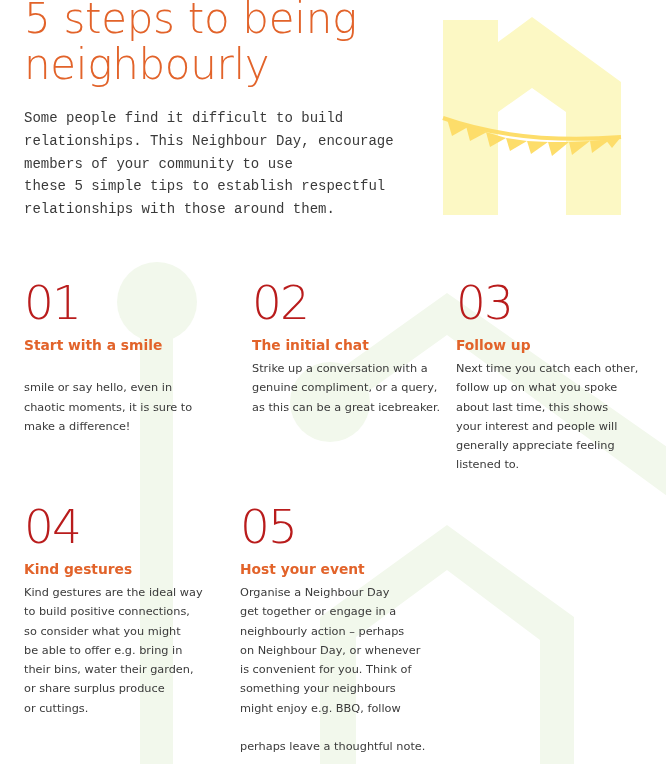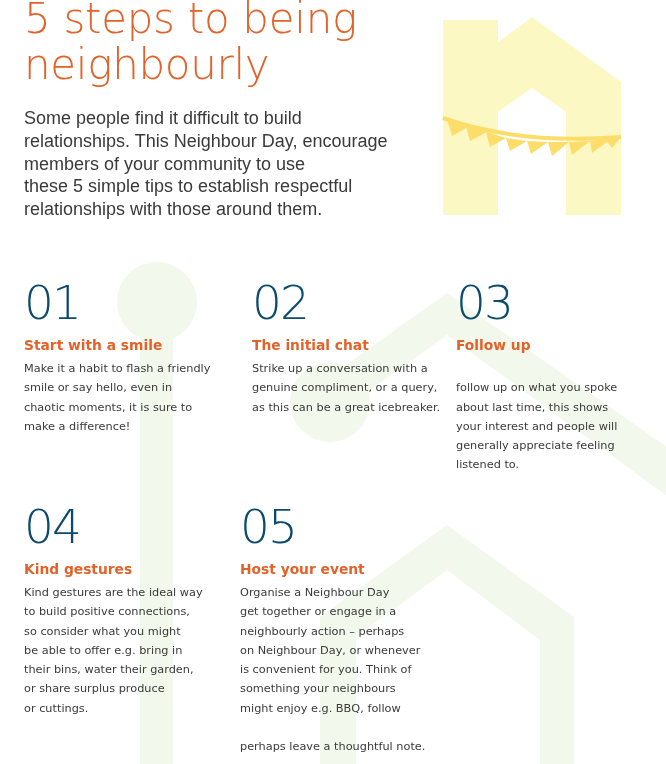--- a/index.html
+++ b/index.html
@@ -1,22 +1,22 @@
 <!DOCTYPE html>
 <html><head>
 <meta charset="utf-8">
 <style>
   html, body { margin:0; padding:0; }
   body { width:666px; height:764px; overflow:hidden; background:#ffffff; position:relative; font-family:"Liberation Sans", sans-serif; }
   .bg { position:absolute; left:0; top:0; width:666px; height:764px; z-index:0; }
   .content { position:absolute; left:0; top:0; width:666px; height:764px; z-index:1; }
   .title { position:absolute; left:24px; top:-4px; margin:0; font-family:"DejaVu Sans", sans-serif; font-weight:300; font-size:42px; line-height:46px; color:#e2632a; letter-spacing:-0.3px; }
-  .intro { position:absolute; left:24px; top:107px; width:380px; font-family:Liberation Sans, sans-serif; font-size:18px; line-height:22.8px; color:#3a3a3a; margin:0; }
+  .intro { position:absolute; left:24px; top:107px; width:380px; font-family:Liberation Mono, monospace; font-size:14px; line-height:22.8px; color:#3a3a3a; margin:0; }
   .step { position:absolute; width:215px; }
-  .num { font-family:"DejaVu Sans", sans-serif; font-weight:300; font-size:47px; line-height:50px; color:#0c4a6e; letter-spacing:-2px; margin:0; }
+  .num { font-family:"DejaVu Sans", sans-serif; font-weight:300; font-size:47px; line-height:50px; color:#b91c1c; letter-spacing:-2px; margin:0; }
   .head { font-family:"DejaVu Sans", sans-serif; font-weight:bold; font-size:13.8px; line-height:18px; color:#e2632a; margin:8px 0 5px 0; }
   .body { font-family:"DejaVu Sans", sans-serif; font-size:11.3px; line-height:19.3px; color:#3a3a3a; margin:0; }
 </style>
 </head>
 <body>
 
 <svg class="bg" viewBox="0 0 666 764" xmlns="http://www.w3.org/2000/svg">
 
   <g fill="#f2f8ec">
     <circle cx="157" cy="302" r="40"></circle>
@@ -60,42 +60,42 @@
     <span>relationships. This Neighbour Day, encourage</span><br>
     <span>members of your community to use</span><br>
     <span>these 5 simple tips to establish respectful</span><br>
     <span>relationships with those around them.</span>
   </p>
 
   <div class="step" style="left:24px; top:278px;">
     <div class="num">01</div>
     <div class="head">Start with a smile</div>
     <p class="body">
-      <span>Make it a habit to flash a friendly</span><br>
+      <br>
       <span>smile or say hello, even in</span><br>
       <span>chaotic moments, it is sure to</span><br>
       <span>make a difference!</span>
     </p>
   </div>
 
   <div class="step" style="left:252px; top:278px;">
     <div class="num">02</div>
     <div class="head">The initial chat</div>
     <p class="body">
       <span>Strike up a conversation with a</span><br>
       <span>genuine compliment, or a query,</span><br>
       <span>as this can be a great icebreaker.</span>
     </p>
   </div>
 
   <div class="step" style="left:456px; top:278px;">
     <div class="num">03</div>
     <div class="head">Follow up</div>
     <p class="body">
-      <br>
+      <span>Next time you catch each other,</span><br>
       <span>follow up on what you spoke</span><br>
       <span>about last time, this shows</span><br>
       <span>your interest and people will</span><br>
       <span>generally appreciate feeling</span><br>
       <span>listened to.</span>
     </p>
   </div>
 
   <div class="step" style="left:24px; top:502px;">
     <div class="num">04</div>

